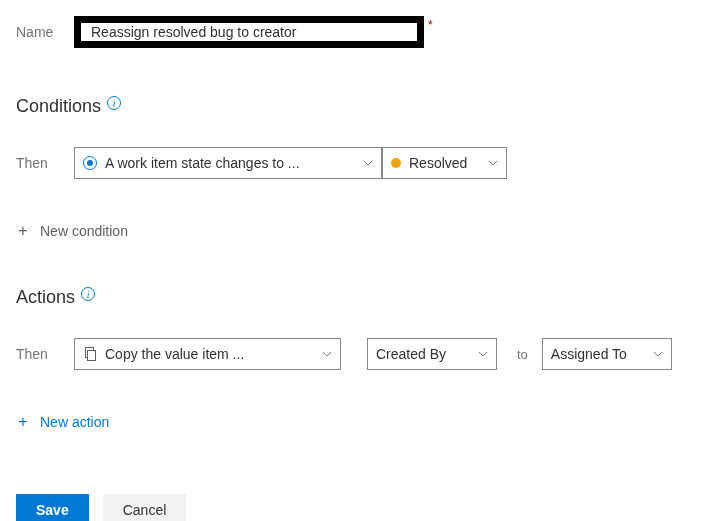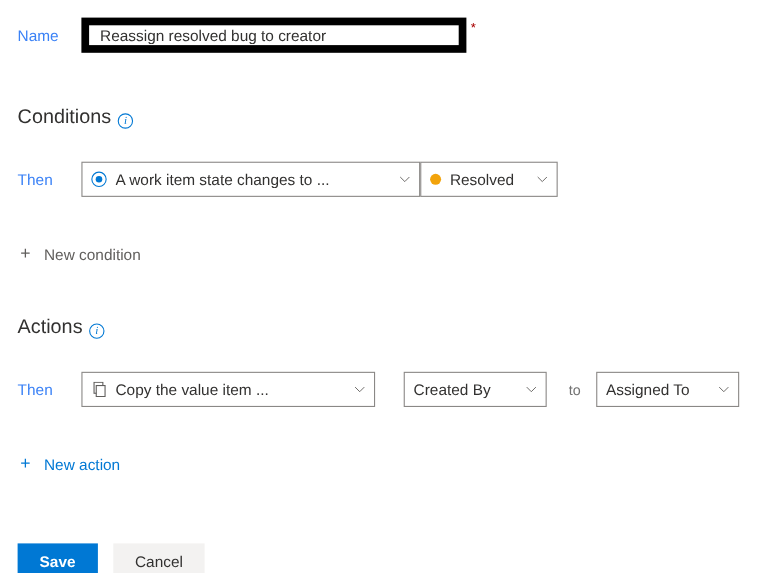--- a/index.html
+++ b/index.html
@@ -11,21 +11,21 @@
       background: #fff;
       width: 706px;
     }
     .row {
       display: flex;
       align-items: center;
       margin-bottom: 10px;
     }
     .label-col {
       width: 58px;
-      color: #3b82f6;
+      color: #737373;
       font-size: 14px;
     }
     .input-text {
       width: 350px;
       height: 32px;
       border: 7px solid #000000;
       padding: 0 10px;
       font-size: 14px;
       font-family: inherit;
       color: #323130;
@@ -33,21 +33,21 @@
     }
     .required-asterisk {
       color: #a80000;
       margin-left: 4px;
       align-self: flex-start;
       margin-top: 2px;
       font-size: 12px;
     }
     .section-header {
       display: flex;
-      align-items: flex-end;
+      align-items: flex-start;
       margin-top: 48px;
       margin-bottom: 30px;
     }
     .section-header h2 {
       font-size: 18px;
       font-weight: 400;
       color: #323130;
       margin-right: 6px;
     }
     .info-icon {

